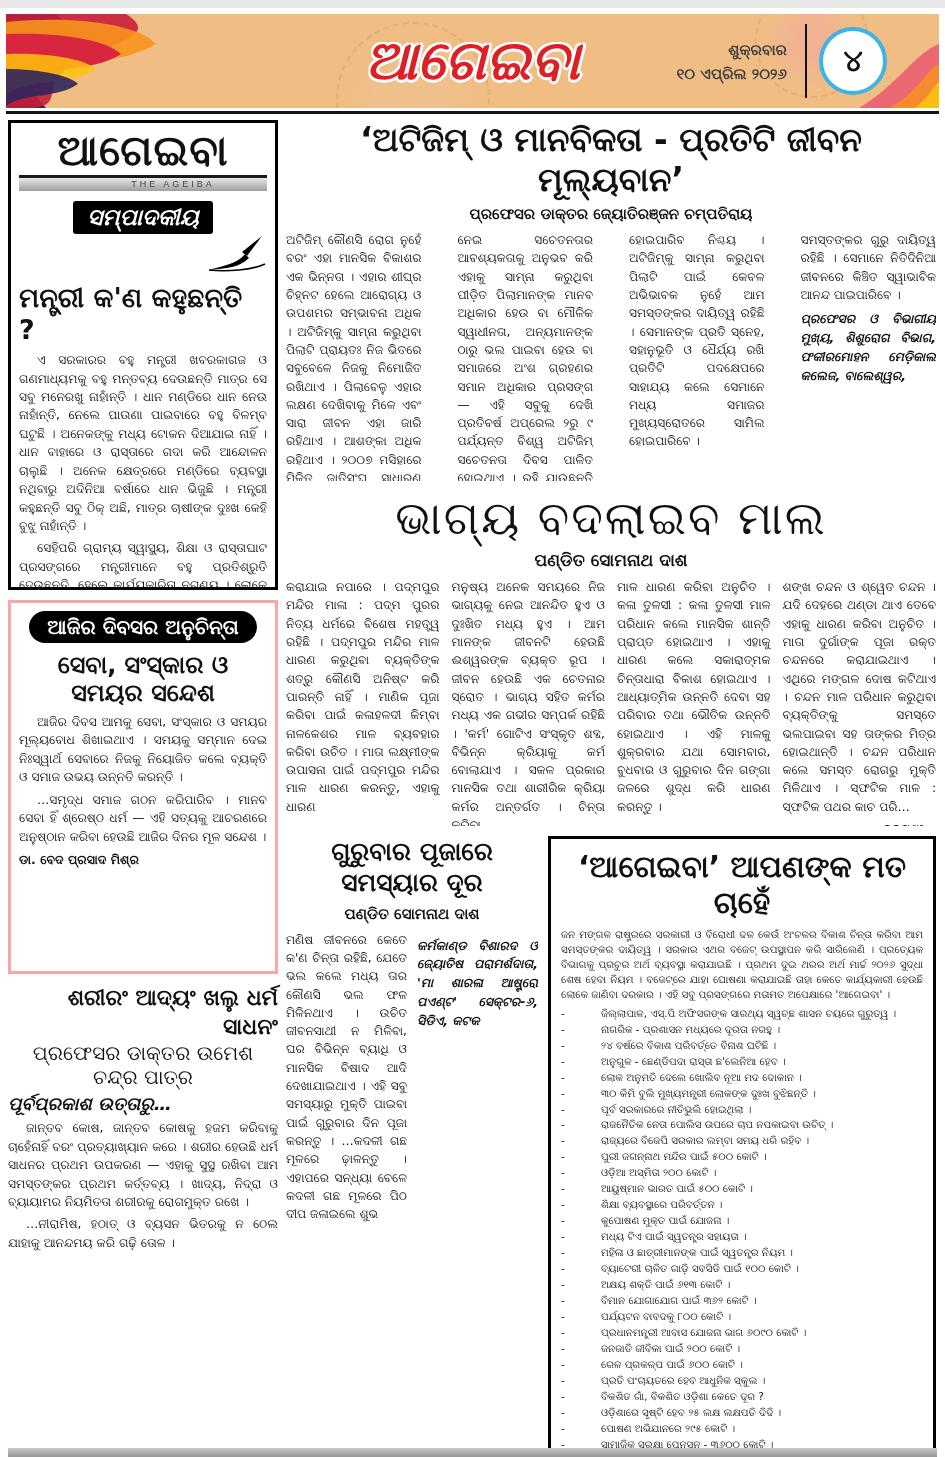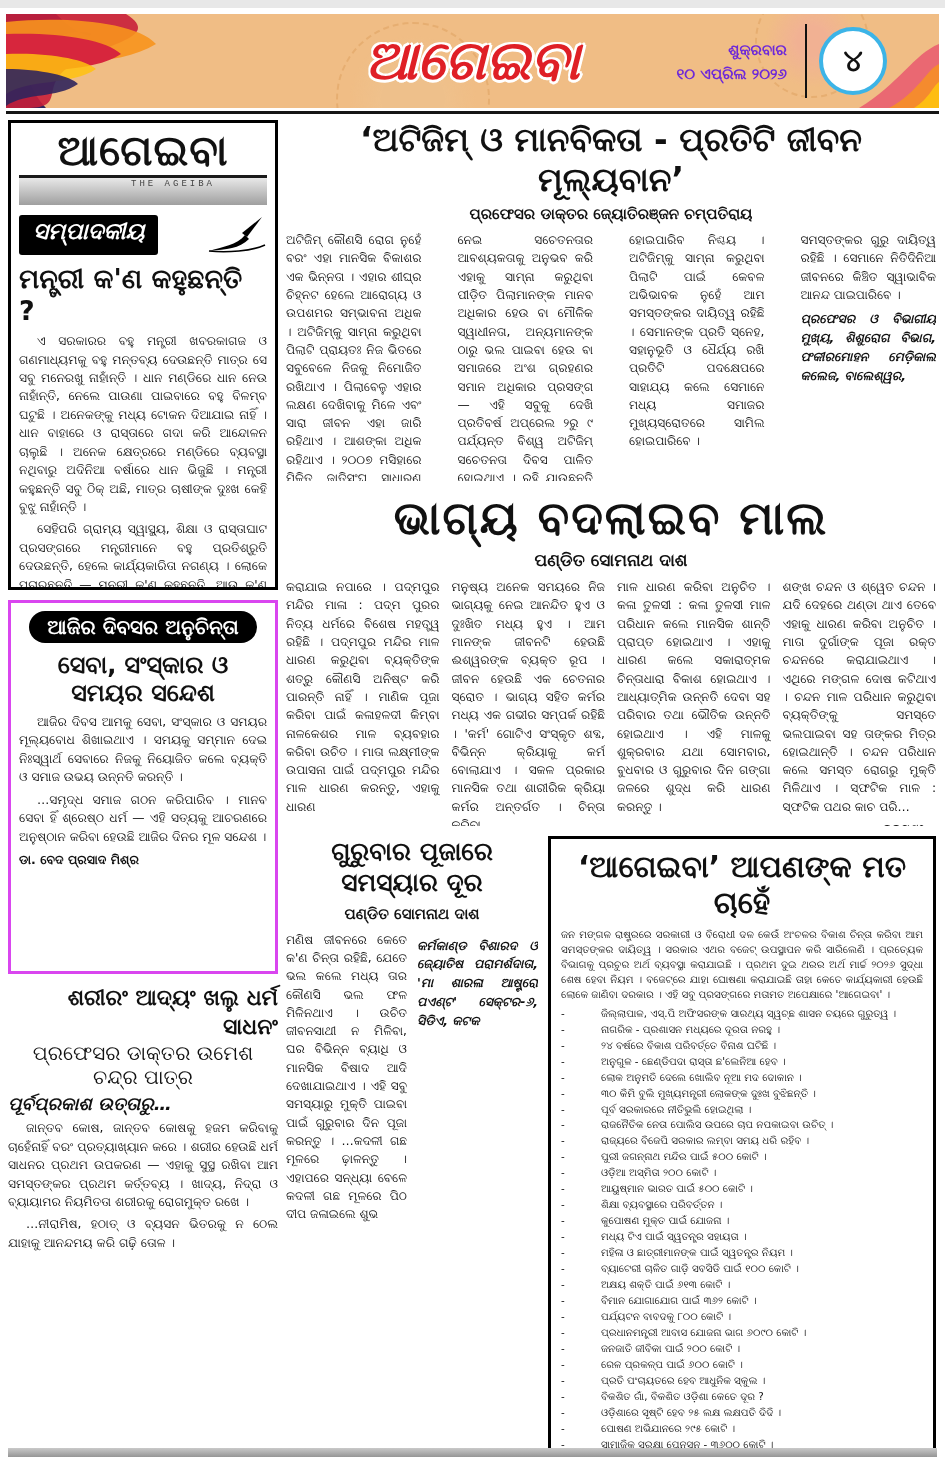--- a/index.html
+++ b/index.html
@@ -8,61 +8,61 @@
 
   
   .banner{position:absolute;left:6px;top:6px;width:933px;height:94px;background:#f0bd85;overflow:hidden;}
   .banner svg{position:absolute;top:0;left:0;}
   .mandala{position:absolute;border-radius:50%;border:2px dashed #dfa261;opacity:.55;}
   .mandala.m1{width:150px;height:150px;left:330px;top:8px;background:radial-gradient(circle,#eec491 30%,transparent 60%);}
   .mandala.m2{width:110px;height:110px;right:70px;top:-30px;background:radial-gradient(circle,#f2a9a0 20%,transparent 60%);}
   .masthead{position:absolute;left:50%;top:50%;transform:translate(-50%,-50%);
             font-size:54px;font-weight:bold;font-style:italic;color:#df1f26;white-space:nowrap;
             text-shadow:-2px -2px 0 #fff,2px -2px 0 #fff,-2px 2px 0 #fff,2px 2px 0 #fff,0 3px 0 #fff,3px 0 0 #fff;}
-  .date-block{position:absolute;right:152px;top:24px;text-align:right;font-weight:bold;font-size:15px;line-height:1.6;color:#6d28d9;}
+  .date-block{position:absolute;right:152px;top:24px;text-align:right;font-weight:bold;font-size:15px;line-height:1.6;color:#404040;}
   .banner-divider{position:absolute;right:132px;top:10px;bottom:10px;width:2px;background:#111;}
   .page-circle{position:absolute;right:52px;top:13px;width:60px;height:60px;border-radius:50%;
                background:#fff;border:4px solid #3cb4e7;display:flex;align-items:center;justify-content:center;
                font-size:30px;font-weight:bold;color:#111;}
   .top-rule{position:absolute;left:6px;top:103px;width:933px;height:3px;background:#151515;}
   .bottom-bar{position:absolute;left:8px;bottom:6px;width:929px;height:11px;background:linear-gradient(#c9c9c9,#8a8a8a);}
 
   
   .left-col{position:absolute;left:8px;top:112px;width:270px;}
   .ed-box{border:3px solid #000;padding:6px 8px;height:452px;overflow:hidden;background:#fff;}
   .ed-logo{font-size:42px;font-weight:bold;text-align:center;letter-spacing:1px;line-height:1.05;border-bottom:3px solid #1a1a1a;padding-bottom:2px;}
   .ed-logo-sub{background:linear-gradient(#e8e8e8,#9f9f9f);color:#444;font-size:9px;letter-spacing:3px;
-               text-align:center;padding:1px 0 16px 60px;font-family:Liberation Mono, monospace;}
-  .ed-band{display:flex;gap:6px;margin:10px 0 4px 0;}
+               text-align:center;padding:1px 0 2px 60px;font-family:Liberation Sans, sans-serif;}
+  .ed-band{display:flex;align-items:center;margin:10px 0 4px 0;flex-direction:column;}
   .ed-band-pill{background:#000;color:#fff;font-size:23px;font-weight:bold;font-style:italic;padding:3px 14px;border-radius:3px;}
   .ed-headline{font-size:27px;font-weight:bold;text-align:left;margin:8px 0 6px 0;}
   .news-body{font-size:12.3px;line-height:1.5;text-align:justify;}
   .news-body p{margin:0 0 4px 0;text-indent:18px;}
 
-  .ref-box{border:3px solid #d946ef;margin-top:10px;padding:8px;height:352px;overflow:hidden;background:#fff;}
+  .ref-box{border:3px solid #fca5a5;margin-top:10px;padding:8px;height:352px;overflow:hidden;background:#fff;}
   .ref-pill{background:#000;color:#fff;border-radius:20px;text-align:center;font-size:20px;font-weight:bold;
             padding:4px 0;width:92%;margin:0 auto;}
   .ref-headline{font-size:24px;font-weight:bold;text-align:center;margin:8px 0 6px 0;}
   .signature{font-weight:bold;font-size:12.5px;margin-top:6px;}
   .signature.italic{font-style:italic;}
 
   .sharira{margin-top:10px;}
   .sharira-headline{font-size:22px;font-weight:bold;text-align:right;line-height:1.3;}
   .sharira-byline{font-size:20px;font-weight:normal;text-align:center;margin-bottom:4px;}
   .continued{font-weight:bold;font-style:italic;font-size:18px;margin:4px 0;}
   .sharira .news-body{height:330px;overflow:hidden;}
 
   
   .main-col{position:absolute;left:286px;top:112px;width:650px;}
   .main-headline{font-size:33px;font-weight:bold;text-align:center;line-height:1.2;}
   .byline{font-size:15px;font-weight:bold;text-align:center;margin:6px 0 8px 0;}
   .cols4{display:flex;gap:12px;}
   .cols4 .col{flex:1;font-size:12.2px;line-height:1.5;text-align:justify;overflow:hidden;}
   .main-cols{height:250px;gap:36px;}
-  .mala-headline{font-size:46px;font-weight:bold;text-align:center;margin-top:10px;letter-spacing:2px;}
+  .mala-headline{font-size:46px;font-weight:normal;text-align:center;margin-top:10px;letter-spacing:2px;}
   .mala-byline{font-size:17px;font-weight:bold;text-align:center;margin:4px 0 8px 0;}
   .mala-cols{height:248px;}
   .more{font-weight:bold;text-align:right;margin-top:4px;}
 
   .bottom-row{display:flex;gap:10px;margin-top:10px;}
   .thursday{width:252px;flex:none;}
   .thursday-headline{font-size:25px;font-weight:bold;text-align:center;line-height:1.25;}
   .cols2{display:flex;gap:10px;height:560px;overflow:hidden;}
   .cols2 .col{flex:1;font-size:12.2px;line-height:1.5;text-align:justify;}
 

